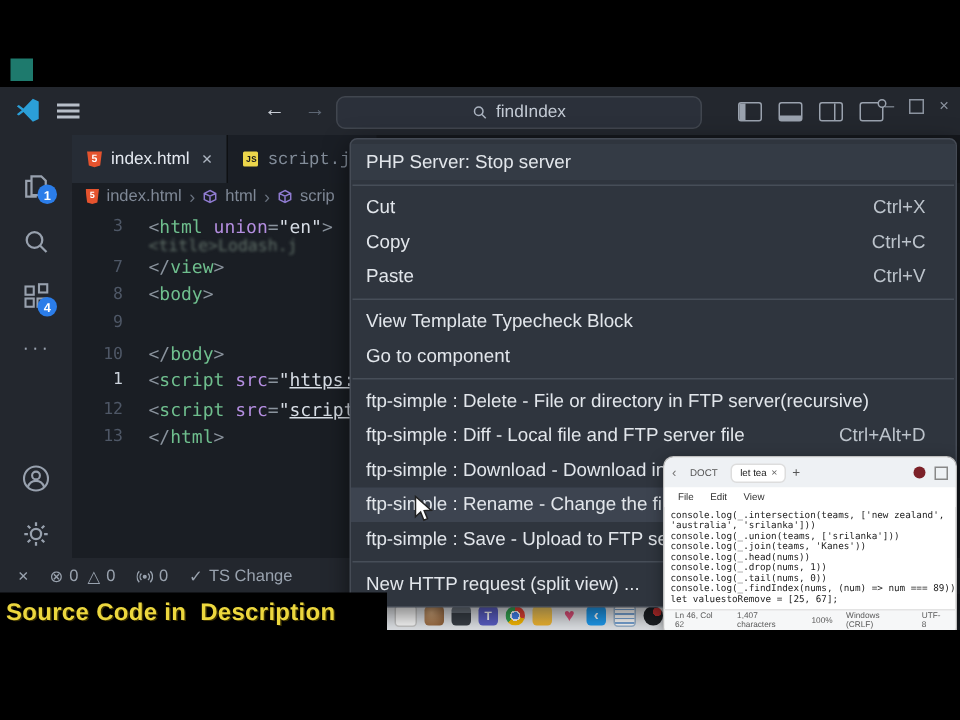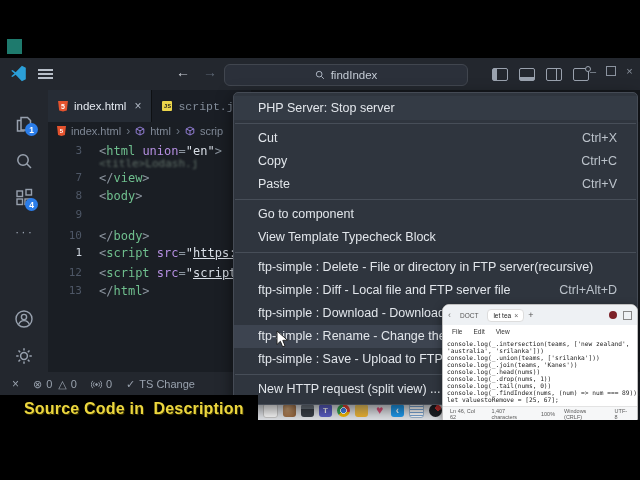--- a/index.html
+++ b/index.html
@@ -58,21 +58,21 @@
   .link{color:#d8dee6;text-decoration:underline;}
   .blurline{color:#5f6e67;filter:blur(1.1px);font-size:11px;}
 
   
   .statusbar{left:0;top:314px;width:640px;height:24px;background:#23272e;display:flex;align-items:center;gap:14px;padding-left:12px;color:#99a2ae;font-size:11px;box-sizing:border-box;}
   .sbi{display:flex;align-items:center;gap:4px;}
   .sbx{font-size:12px;}
 
   
   .ctxmenu{left:233px;top:92px;width:405px;background:#2f353e;border:1px solid #454b55;border-radius:5px;box-shadow:0 5px 16px rgba(0,0,0,.55);padding:3px 0;z-index:10;box-sizing:border-box;}
-  .mi{height:23px;line-height:23px;padding:0 20px 0 24px;color:#e2e6eb;font-size:12.5px;display:flex;justify-content:space-between;white-space:nowrap;overflow:hidden;}
+  .mi{height:23px;line-height:23px;padding:0 20px 0 10px;color:#e2e6eb;font-size:12.5px;display:flex;justify-content:space-between;white-space:nowrap;overflow:hidden;}
   .mi.first{height:24px;line-height:24px;background:#343b45;}
   .mi.hov{background:#3d4450;}
   .mi .sc{color:#bcc3cb;flex:none;padding-left:10px;}
   .msep{height:1px;background:#474e58;margin:3px 1px;}
 
   
   .cursor{left:276px;top:330px;z-index:40;}
 
   
   .notepad{left:442px;top:304px;width:196px;height:116px;background:#fff;border:1px solid #bfbfbf;border-radius:7px 7px 0 0;z-index:20;box-shadow:0 3px 10px rgba(0,0,0,.4);box-sizing:border-box;}
@@ -98,21 +98,21 @@
   .t-teams{background:#5b5fc7;color:#fff;font-size:8px;font-weight:bold;}
   .t-chrome{border-radius:50%;background:radial-gradient(circle,#4285f4 0 26%,#fff 26% 37%,rgba(0,0,0,0) 37%),conic-gradient(#ea4335 0 30%,#fbbc05 30% 63%,#34a853 63% 100%);}
   .t-folder{background:linear-gradient(#f9d26a,#f0b42e);}
   .t-heart{color:#e0507a;font-size:12px;background:none;}
   .t-vscode{background:#1f9cf0;color:#fff;font-weight:bold;font-size:10px;}
   .t-notepad{background:repeating-linear-gradient(#fff 0 2px,#7aa7d8 2px 3px);border:1px solid #9db6cf;}
   .t-media{border-radius:50%;background:radial-gradient(circle at 70% 30%,#d23333 0 22%,#1e2126 23%);}
 
   
   .banner{left:0;top:395px;width:258px;height:27px;background:#000;z-index:25;display:flex;align-items:center;}
-  .bannertxt{color:#ecd73e;font-weight:bold;font-size:16px;padding-left:4px;letter-spacing:.2px;text-shadow:1px 1px 0 #3a3000;white-space:pre;margin-left:20px;}
+  .bannertxt{color:#ecd73e;font-weight:bold;font-size:16px;padding-left:4px;letter-spacing:.2px;text-shadow:1px 1px 0 #3a3000;white-space:pre;}
   .bottomband{left:0;top:420px;width:640px;height:60px;background:#000;z-index:15;}
 </style>
 </head>
 <body>
 
 <div class="abs topband">
   <div class="abs tealsq"></div>
 </div>
 
 <div class="abs vwin">
@@ -290,25 +290,25 @@
   <div class="mi">
       <span>Copy</span>
       <span class="sc">Ctrl+C</span>
     </div>
   <div class="mi">
       <span>Paste</span>
       <span class="sc">Ctrl+V</span>
     </div>
   <div class="msep"></div>
   <div class="mi">
+      <span>View Template Typecheck Block</span>
+      <span class="sc"></span>
+    </div>
+  <div class="mi">
       <span>Go to component</span>
-      <span class="sc"></span>
-    </div>
-  <div class="mi">
-      <span>View Template Typecheck Block</span>
       <span class="sc"></span>
     </div>
   <div class="msep"></div>
   <div class="mi">
       <span>ftp-simple : Delete - File or directory in FTP server(recursive)</span>
       <span class="sc"></span>
     </div>
   <div class="mi">
       <span>ftp-simple : Diff - Local file and FTP server file</span>
       <span class="sc">Ctrl+Alt+D</span>

